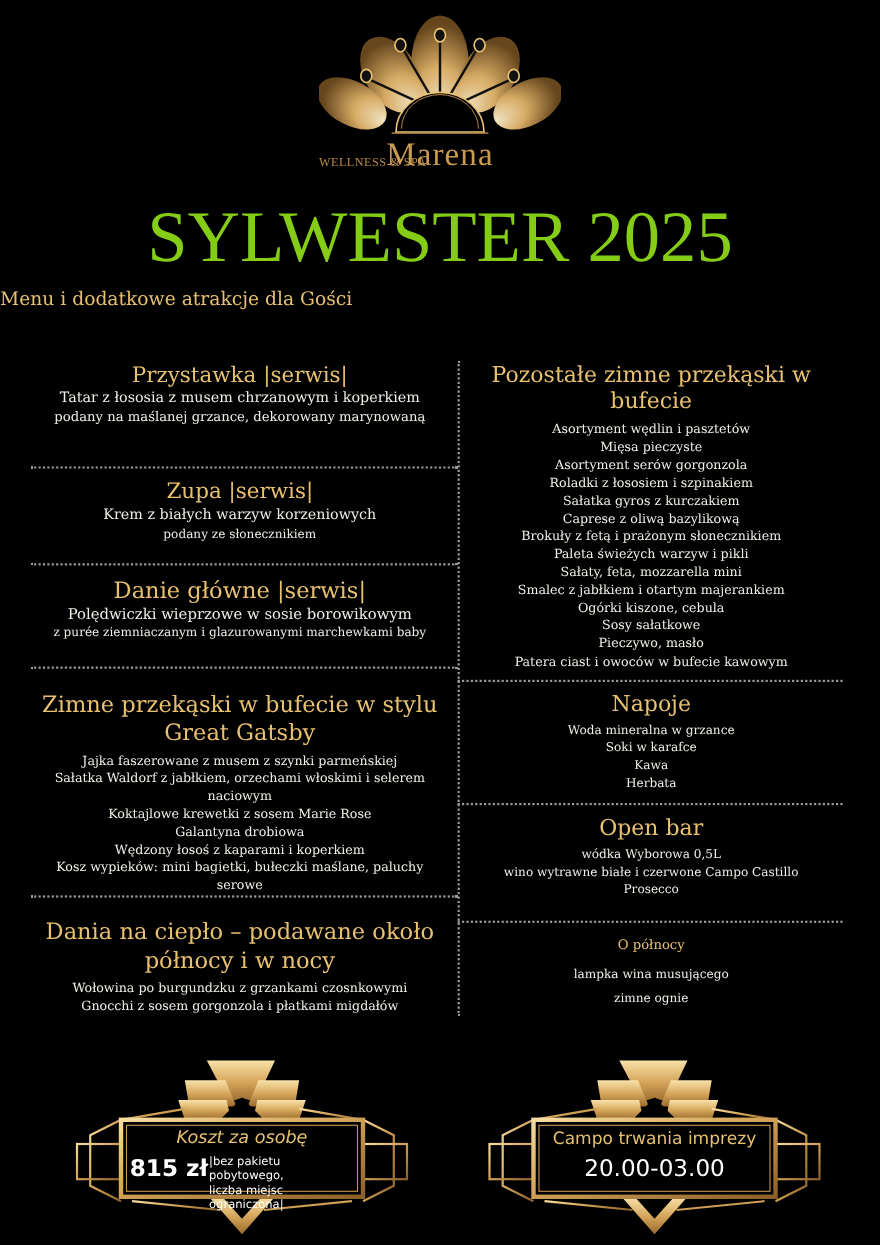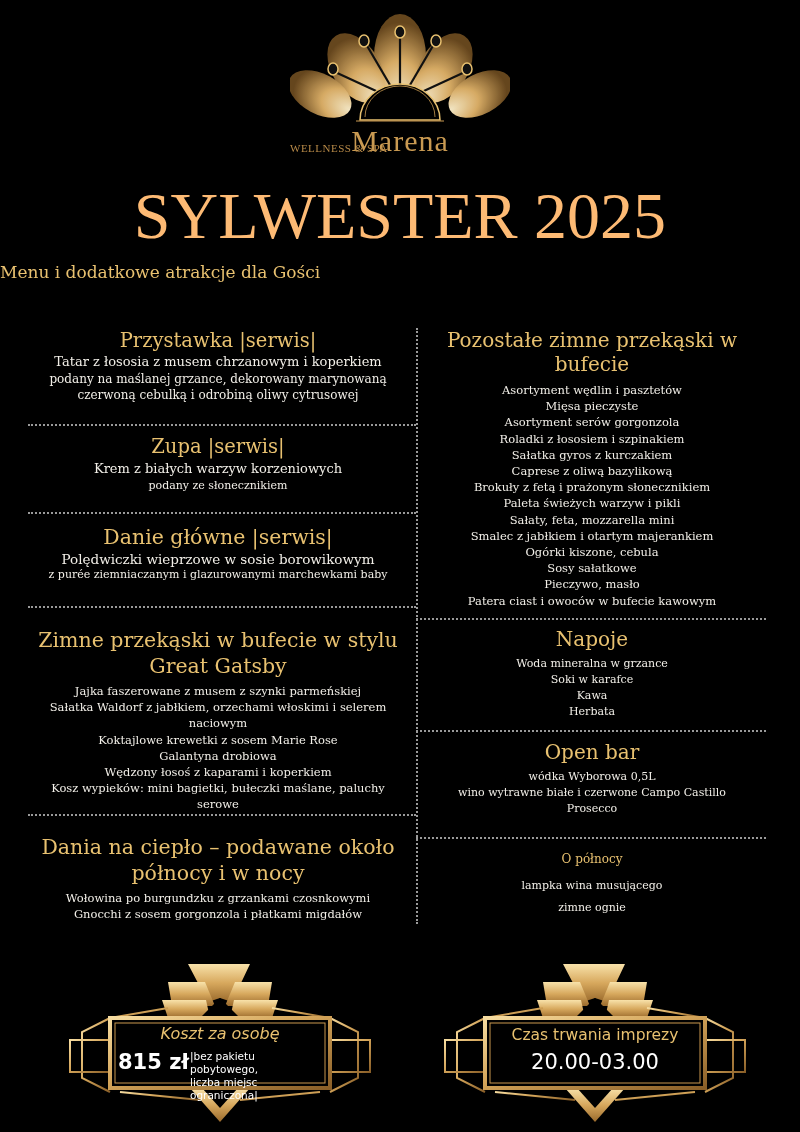--- a/index.html
+++ b/index.html
@@ -8,21 +8,21 @@
 
   
   .logo { position: absolute; left: 290px; top: 6px; width: 220px; height: 160px; }
   .logo svg { position: absolute; left: 0; top: 0; }
   .brand-name { position: absolute; left: 0; width: 220px; top: 118px; text-align: center;
     font-family: "Liberation Serif", serif; font-size: 30px; letter-spacing: 1px; color: #c99a52; }
   .brand-sub { position: absolute; left: 0; width: 220px; top: 136px; 
     font-family: "Liberation Serif", serif; font-size: 11px; letter-spacing: 0.5px; color: #b88a48; }
 
   .main-title { position: absolute; left: 0; width: 800px; top: 176px; text-align: center;
-    font-family: "Liberation Serif", serif; font-size: 66px; color: #fdba74; letter-spacing: 0px; line-height: 80px; }
+    font-family: "Liberation Serif", serif; font-size: 66px; color: #84cc16; letter-spacing: 0px; line-height: 80px; }
   .subtitle { position: absolute; left: 0; width: 800px; top: 262px; text-align: left;
     font-family: "DejaVu Serif", serif; font-size: 17px; color: #e8c170; }
 
   
   .col { position: absolute; }
   .col-left { left: 20px; width: 396px; }
   .col-right { left: 418px; width: 348px; }
 
   .section { position: absolute; width: 100%; text-align: center; }
   .sec-title { font-family: "DejaVu Serif", serif; font-size: 19.5px; color: #e8c170; line-height: 26px; font-weight: normal; }
@@ -110,21 +110,20 @@
 <div class="hdiv" style="left:416px; top:618px; width:350px;"></div>
 <div class="hdiv" style="left:416px; top:730px; width:350px;"></div>
 <div class="hdiv" style="left:416px; top:837px; width:350px;"></div>
 
 <div class="col col-left" style="top:0; height:1132px;">
 
   <div class="section" style="top:328px;">
     <div class="sec-title">Przystawka |serwis|</div>
     <div class="item" style="font-size:13px;">Tatar z łososia z musem chrzanowym i koperkiem</div>
     <div class="item md">podany na maślanej grzance, dekorowany marynowaną</div>
-    <div class="item md">czerwoną cebulką i odrobiną oliwy cytrusowej</div>
   </div>
 
   <div class="section" style="top:434px;">
     <div class="sec-title">Zupa |serwis|</div>
     <div class="item" style="font-size:13px; line-height:18px;">Krem z białych warzyw korzeniowych</div>
     <div class="item sm">podany ze słonecznikiem</div>
   </div>
 
   <div class="section" style="top:523px;">
     <div class="sec-title" style="font-size:20.5px; line-height:28px;">Danie główne |serwis|</div>
@@ -253,15 +252,15 @@
       <line x1="50" y1="68" x2="108" y2="58"></line>
       <line x1="270" y1="68" x2="212" y2="58"></line>
       <line x1="60" y1="142" x2="140" y2="150"></line>
       <line x1="260" y1="142" x2="180" y2="150"></line>
     </g>
     <polygon points="130,138 190,138 160,172" fill="url(#goldGradV)"></polygon>
     <polygon points="142,138 178,138 160,158" fill="#000"></polygon>
     <rect x="50" y="68" width="220" height="70" fill="#000" stroke="url(#goldGrad)" stroke-width="4"></rect>
     <rect x="55" y="73" width="210" height="60" fill="#000" stroke="#c9974e" stroke-width="1"></rect>
   </svg>
-  <div class="badge-title" style="left:52px; width:226px; top:76px; font-size:15.5px;">Czas trwania imprezy</div>
+  <div class="badge-title" style="left:52px; width:226px; top:76px; font-size:15.5px;">Campo trwania imprezy</div>
   <div class="badge-time" style="left:52px; width:226px; top:100px; font-size:21px;">20.00-03.00</div>
 </div>
 
 </body></html>

